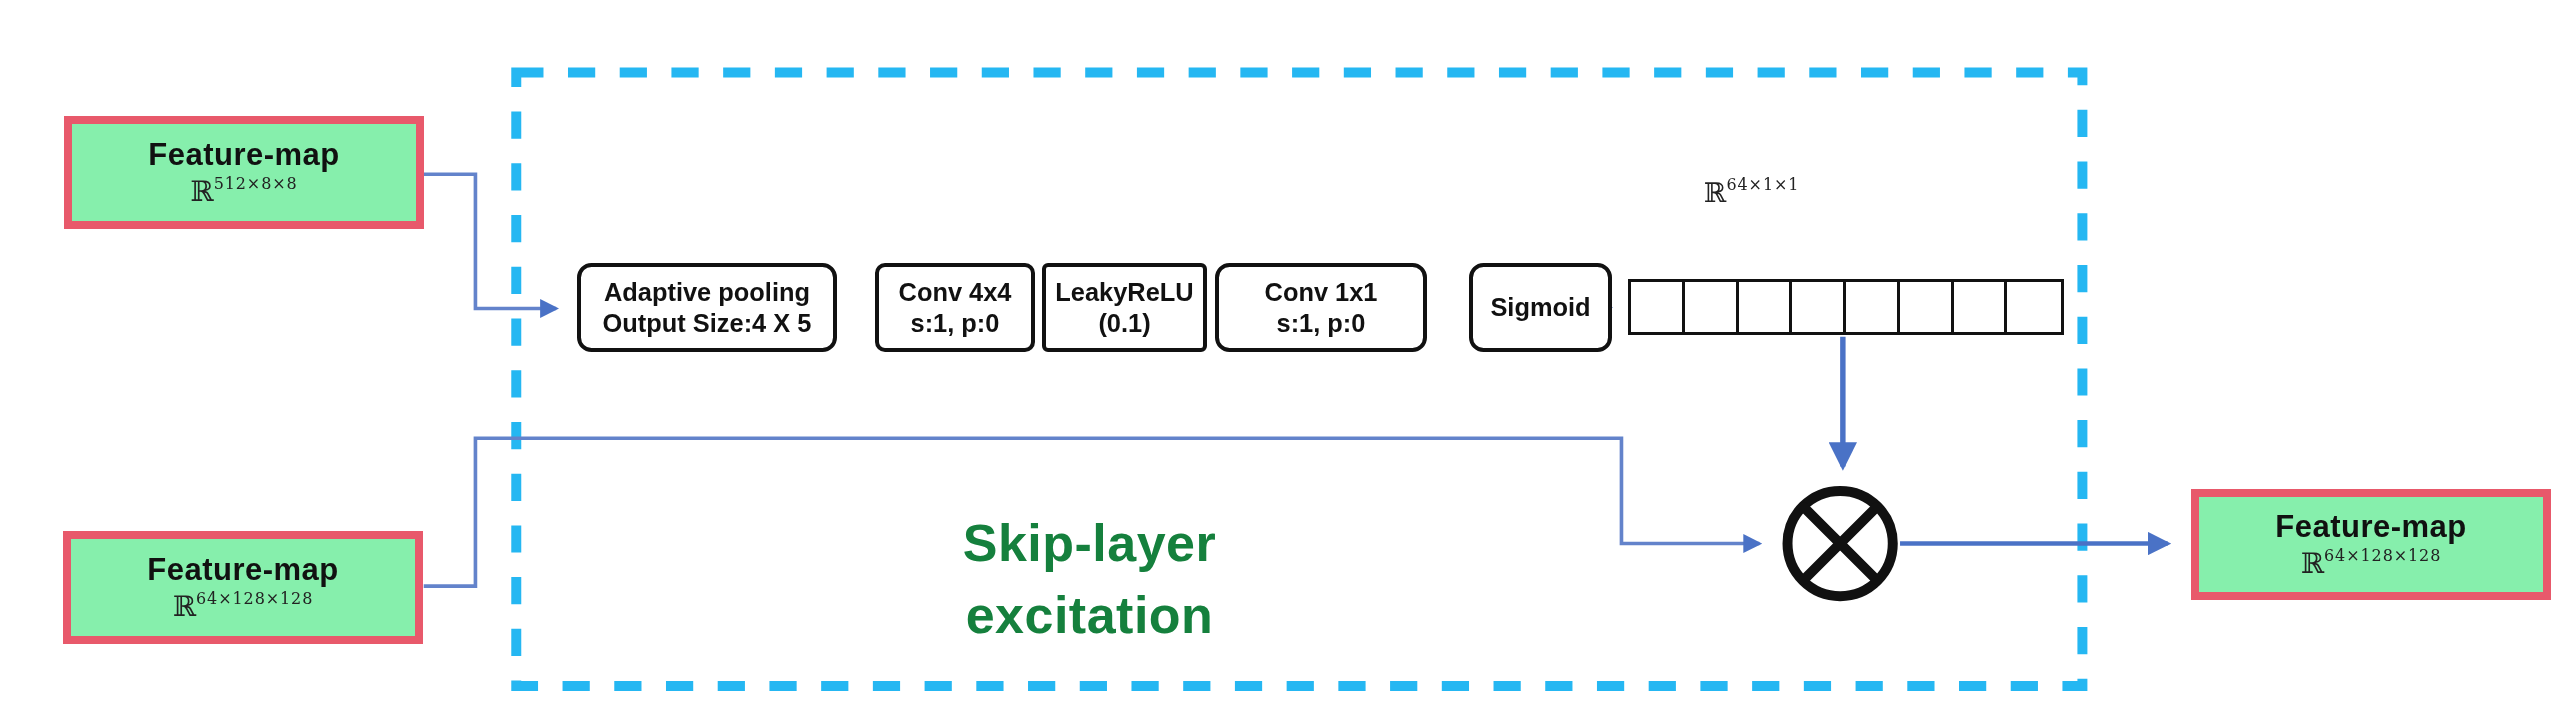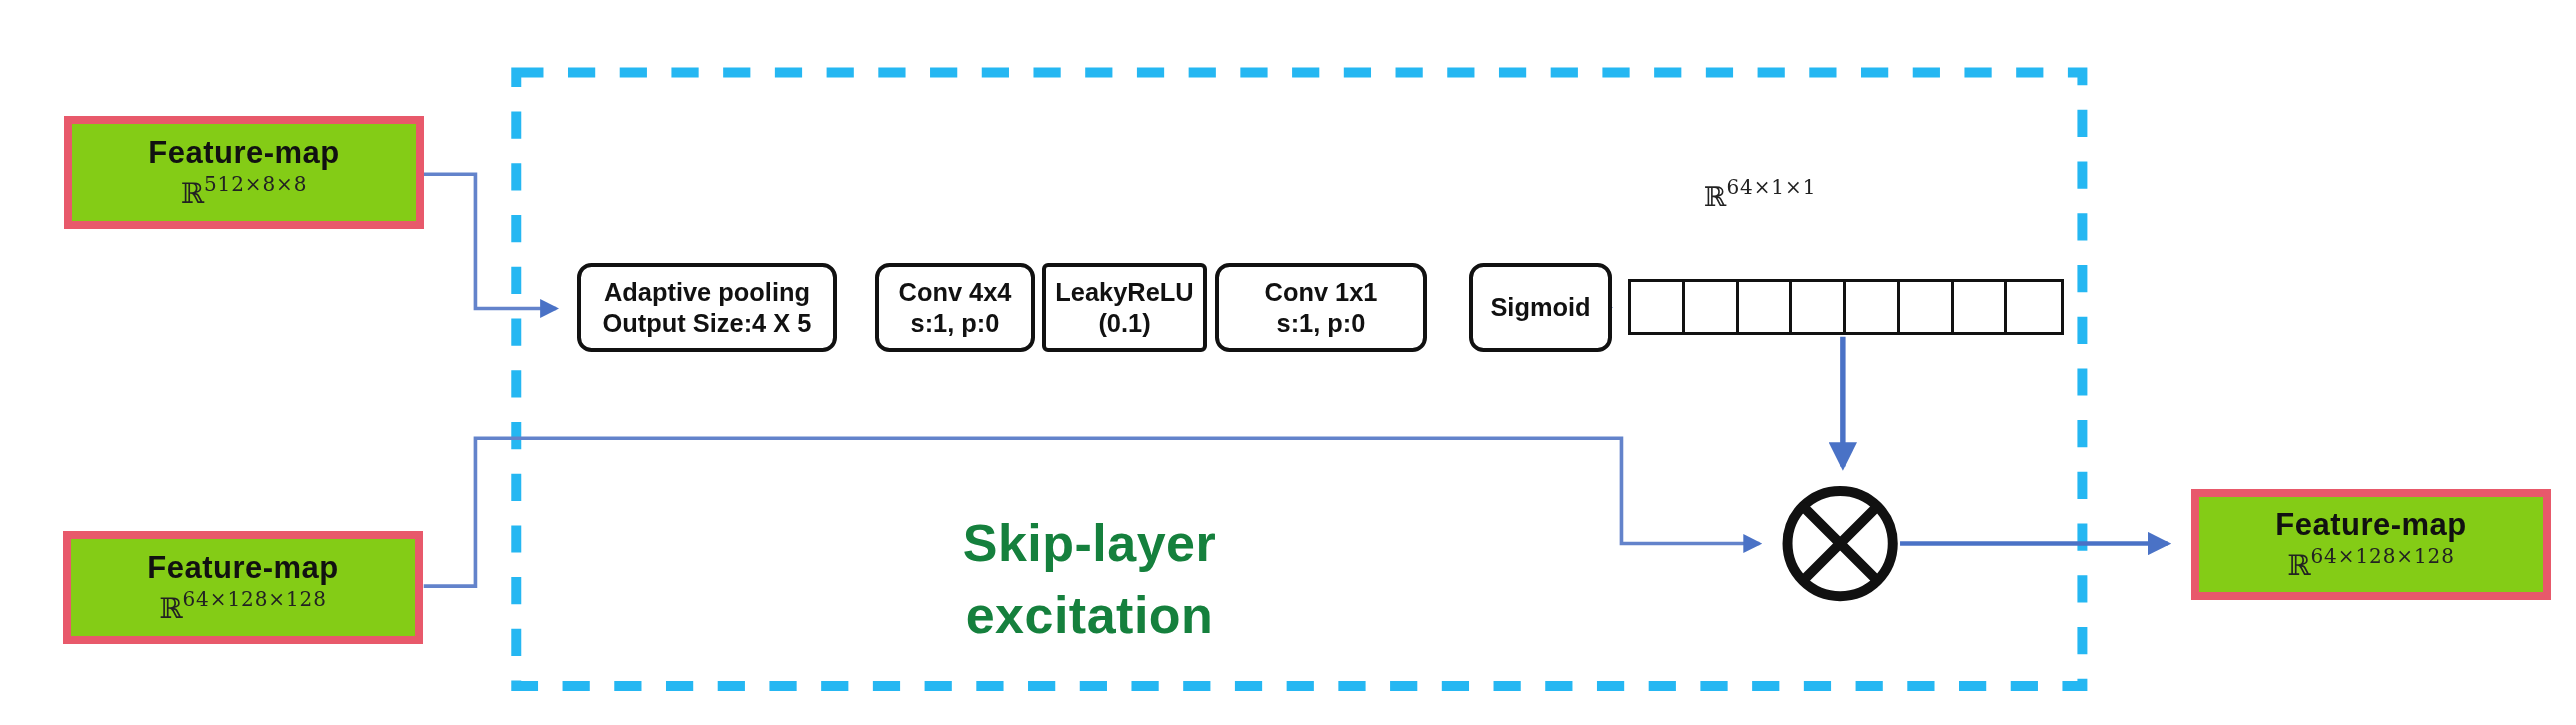--- a/index.html
+++ b/index.html
@@ -16,21 +16,21 @@
     position: absolute;
     left: 0; top: 0;
     width: 2576px; height: 725px;
     z-index: 1;
   }
   
   .feature-box {
     position: absolute;
     box-sizing: border-box;
     border: 8.2px solid #e8596b;
-    background: #84cc16;
+    background: #86efac;
     z-index: 2;
     display: flex;
     flex-direction: column;
     align-items: center;
     justify-content: center;
     text-align: center;
   }
   .feature-box .fm-title {
     font-weight: bold;
     font-size: 31px;
@@ -39,21 +39,21 @@
     letter-spacing: 0.5px;
   }
   .rexp {
     font-family: "DejaVu Serif", "DejaVu Sans", serif;
     font-size: 28px;
     color: #222222;
     line-height: 1.1;
     margin-top: 1.8px;
   }
   .rexp sup {
-    font-size: 20px;
+    font-size: 16px;
     vertical-align: 11.8px;
     letter-spacing: 0.9px;
   }
   
   .op-box {
     position: absolute;
     box-sizing: border-box;
     top: 263px;
     height: 89px;
     border: 4.5px solid #111111;
@@ -112,21 +112,21 @@
     color: #15803d;
     line-height: 1.38;
     letter-spacing: 0.5px;
   }
   
   #input-top    { left: 64px;   top: 116px; width: 360px; height: 113px; }
   #input-bottom { left: 63px;   top: 531px; width: 360px; height: 113px; }
   #output-box   { left: 2191px; top: 489px; width: 360px; height: 111px; }
   
   #op-adaptive-pooling { left: 577px;  width: 260px; }
-  #op-conv4x4          { left: 875px;  width: 160px; }
+  #op-conv4x4          { left: 875px;  width: 160px; border-radius: 10px; }
   #op-leakyrelu        { left: 1042px; width: 165px; border-radius: 6px; }
   #op-conv1x1          { left: 1215px; width: 212px; align-items: center; }
   #op-sigmoid          { left: 1469px; width: 143px; }
 </style>
 </head>
 <body>
 
 <div id="canvas">
 
   <svg id="wires" viewBox="0 0 2837 799" xmlns="http://www.w3.org/2000/svg">

